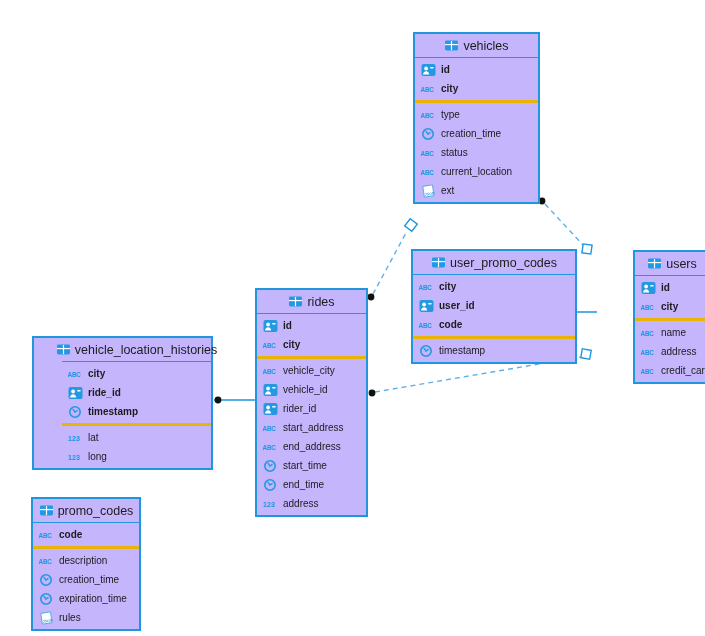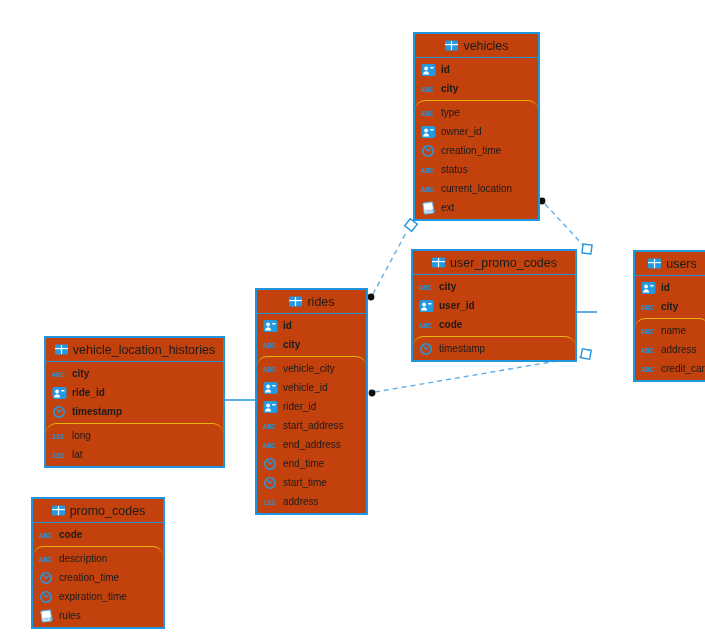--- a/index.html
+++ b/index.html
@@ -24,58 +24,58 @@
     z-index: 1;
   }
   .wires .solid   { stroke: #1e96e0; stroke-width: 1.4; fill: none; }
   .wires .dashed  { stroke: #5fb0e8; stroke-width: 1.4; fill: none; stroke-dasharray: 5 4; }
   .wires .dot     { fill: #111111; }
   .wires .marker  { fill: #ffffff; stroke: #1e96e0; stroke-width: 1.4; }
 
   .etable {
     position: absolute;
     z-index: 2;
-    background: #c2410c;
+    background: #c4b5fd;
     border: 2px solid #1e96e0;
     box-sizing: border-box;
     color: #1c1c1c;
   }
   .thead {
     height: 23px;
     display: flex;
     align-items: center;
     justify-content: center;
     gap: 4px;
     border-bottom: 1px solid #1e96e0;
     padding: 0 3px;
     white-space: nowrap;
   }
   .tname { font-size: 12.5px; }
   .ticon { width: 15px; height: 13px; flex: 0 0 auto; }
   .sect { padding: 2px 0 2px 0; }
-  .sect + .sect { border-top: 1px solid #eab308; border-radius: 10px; }
+  .sect + .sect { border-top: 3px solid #eab308; }
   .frow {
     height: 19px;
     display: flex;
     align-items: center;
     gap: 4px;
     padding: 0 4px 0 5px;
     white-space: nowrap;
   }
   .frow.pk .flabel { font-weight: bold; }
   .flabel { font-size: 10px; }
   .ficon { width: 17px; height: 14px; flex: 0 0 auto; }
 
   
   #t0 { left: 413px; top: 32px;  width: 127px; }
   #t1 { left: 411px; top: 249px; width: 166px; }
   #t2 { left: 595px; top: 250px; width: 78px; margin-left: 38px;  }
   #t3 { left: 255px; top: 288px; width: 113px; }
-  #t4 { left: 44px;  top: 336px; width: 181px; }
-  #t5 { left: 31px;  top: 497px; width: 134px; }
+  #t4 { left: 32px;  top: 336px; width: 181px; padding-left: 28px; }
+  #t5 { left: 31px;  top: 497px; width: 110px; }
 </style>
 </head>
 <body>
 
 <svg width="0" height="0" style="position:absolute">
   <defs>
     <symbol id="icon-table" viewBox="0 0 16 14">
       <rect x="1" y="1.5" width="14" height="11" rx="1.6" fill="#2499e3"></rect>
       <line x1="1" y1="6" x2="15" y2="6" stroke="#ffffff" stroke-width="1.3"></line>
       <line x1="8" y1="2.2" x2="8" y2="12" stroke="#ffffff" stroke-width="1.3"></line>
@@ -162,26 +162,20 @@
       </div>
     <div class="sect">
         <div class="frow">
           <svg class="ficon" viewBox="0 0 16 14">
             <use href="#icon-abc"></use>
           </svg>
           <span class="flabel">type</span>
         </div>
         <div class="frow">
           <svg class="ficon" viewBox="0 0 16 14">
-            <use href="#icon-id"></use>
-          </svg>
-          <span class="flabel">owner_id</span>
-        </div>
-        <div class="frow">
-          <svg class="ficon" viewBox="0 0 16 14">
             <use href="#icon-clock"></use>
           </svg>
           <span class="flabel">creation_time</span>
         </div>
         <div class="frow">
           <svg class="ficon" viewBox="0 0 16 14">
             <use href="#icon-abc"></use>
           </svg>
           <span class="flabel">status</span>
         </div>
@@ -329,30 +323,30 @@
         <div class="frow">
           <svg class="ficon" viewBox="0 0 16 14">
             <use href="#icon-abc"></use>
           </svg>
           <span class="flabel">end_address</span>
         </div>
         <div class="frow">
           <svg class="ficon" viewBox="0 0 16 14">
             <use href="#icon-clock"></use>
           </svg>
+          <span class="flabel">start_time</span>
+        </div>
+        <div class="frow">
+          <svg class="ficon" viewBox="0 0 16 14">
+            <use href="#icon-clock"></use>
+          </svg>
           <span class="flabel">end_time</span>
         </div>
         <div class="frow">
           <svg class="ficon" viewBox="0 0 16 14">
-            <use href="#icon-clock"></use>
-          </svg>
-          <span class="flabel">start_time</span>
-        </div>
-        <div class="frow">
-          <svg class="ficon" viewBox="0 0 16 14">
             <use href="#icon-123"></use>
           </svg>
           <span class="flabel">address</span>
         </div>
       </div>
   </div>
 
   <div class="etable" id="t4">
     <div class="thead">
       <svg class="ticon">
@@ -378,28 +372,28 @@
             <use href="#icon-clock"></use>
           </svg>
           <span class="flabel">timestamp</span>
         </div>
       </div>
     <div class="sect">
         <div class="frow">
           <svg class="ficon" viewBox="0 0 16 14">
             <use href="#icon-123"></use>
           </svg>
+          <span class="flabel">lat</span>
+        </div>
+        <div class="frow">
+          <svg class="ficon" viewBox="0 0 16 14">
+            <use href="#icon-123"></use>
+          </svg>
           <span class="flabel">long</span>
         </div>
-        <div class="frow">
-          <svg class="ficon" viewBox="0 0 16 14">
-            <use href="#icon-123"></use>
-          </svg>
-          <span class="flabel">lat</span>
-        </div>
       </div>
   </div>
 
   <div class="etable" id="t5">
     <div class="thead">
       <svg class="ticon">
           <use href="#icon-table"></use>
         </svg>
       <span class="tname">promo_codes</span>
     </div>

